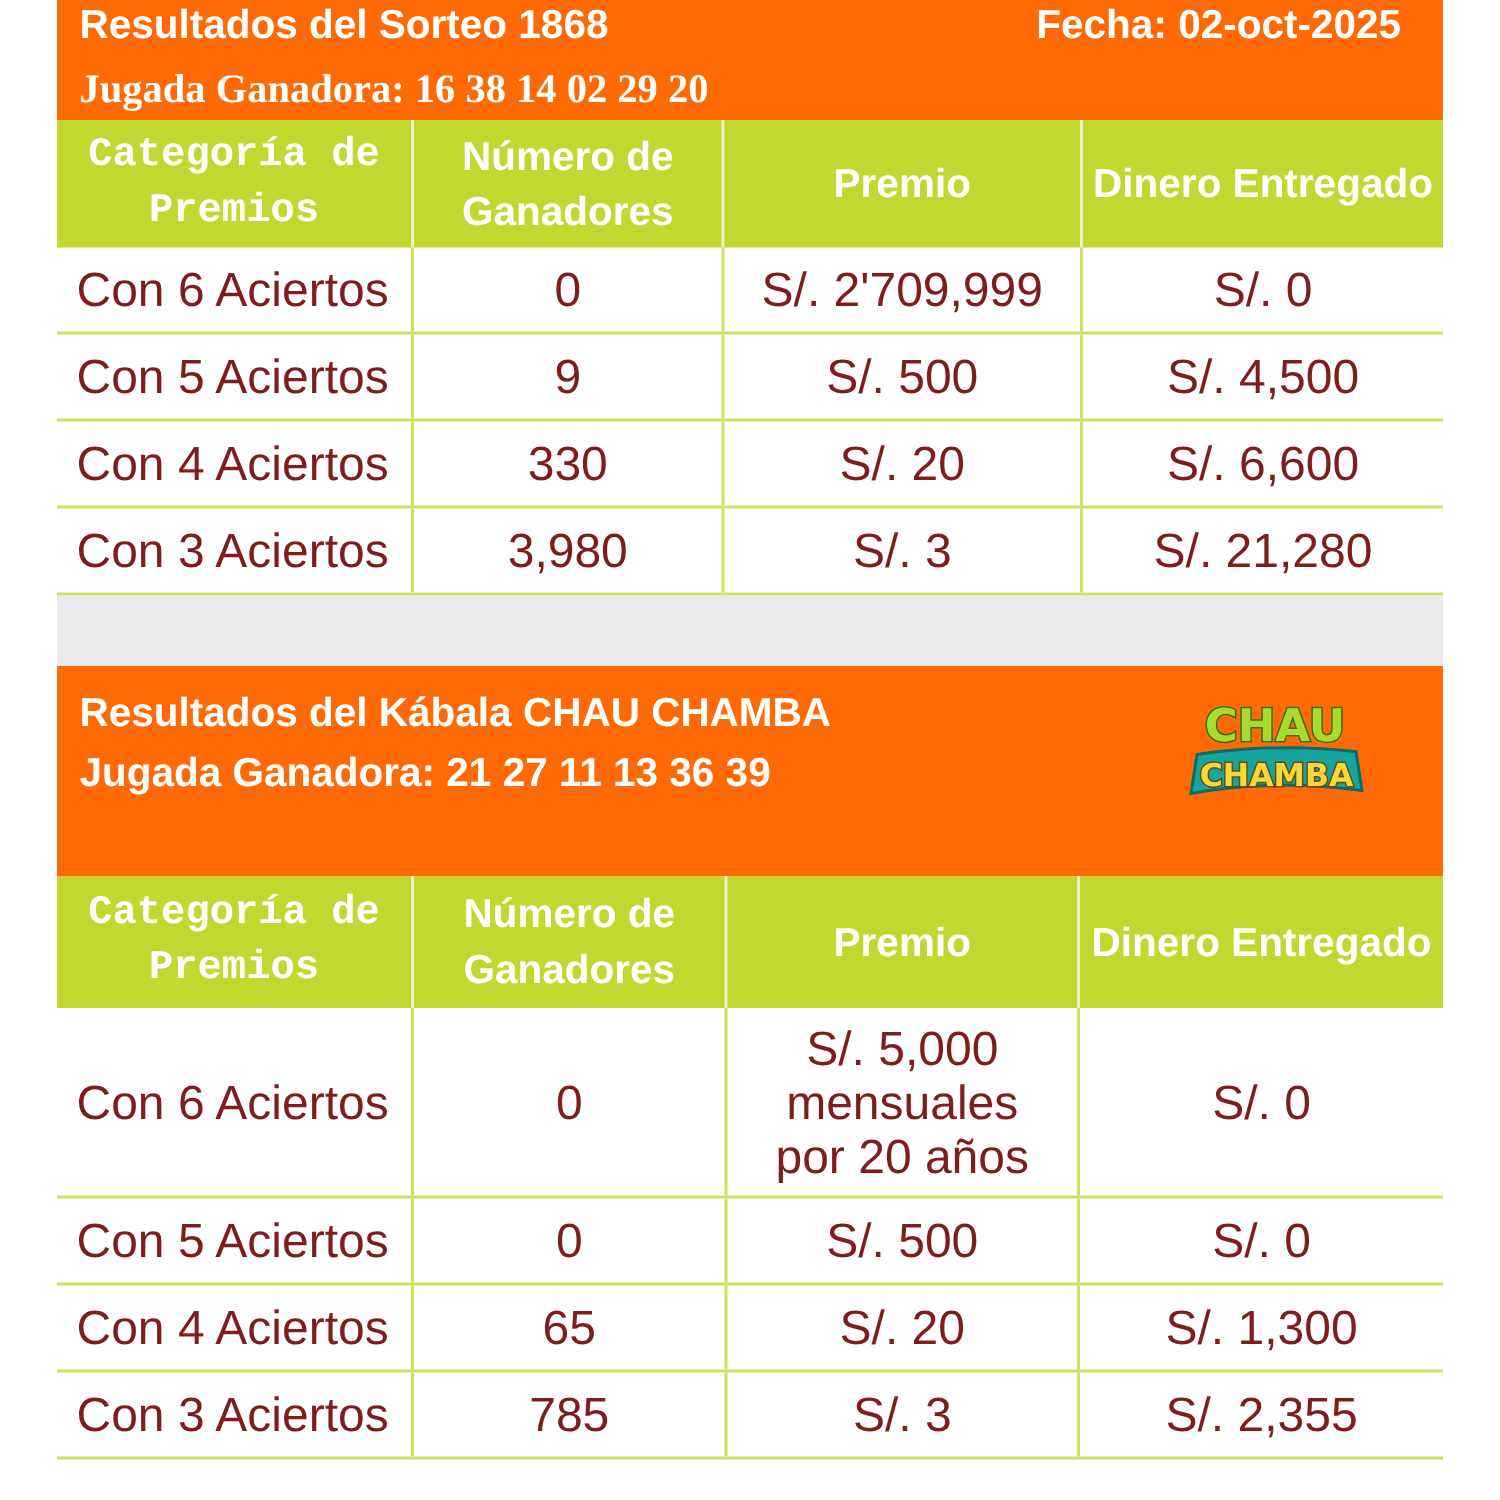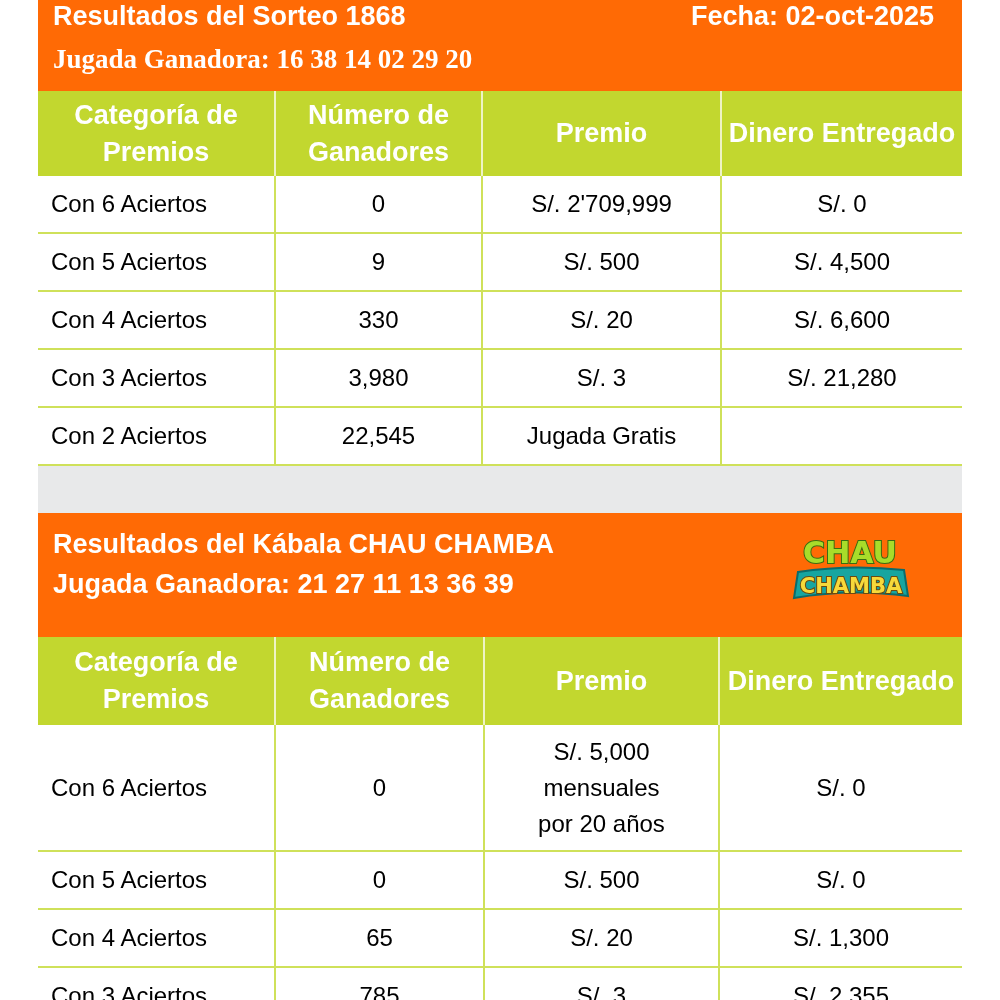--- a/index.html
+++ b/index.html
@@ -23,26 +23,26 @@
       font-weight: bold;
       position: relative;
       box-sizing: border-box;
       padding-left: 15px;
     }
     .banner .line {
       font-size: 27px;
       line-height: 40px;
       white-space: nowrap;
     }
-    .banner1 { height: 91px; padding-top: 0; }
+    .banner1 { height: 80px; padding-top: 0; }
     .banner1 .line1 { position: absolute; top: -4px; left: 15px; }
     .banner1 .line2 { position: absolute; top: 39px; left: 15px; font-family: Liberation Serif, serif; }
     .banner1 .date { position: absolute; top: -4px; right: 28px; }
 
-    .banner2 { height: 124px; }
+    .banner2 { height: 140px; }
     .banner2 .l1 { position: absolute; top: 11px; left: 15px; }
     .banner2 .l2 { position: absolute; top: 51px; left: 15px; }
 
     .logo {
       position: absolute;
       right: 42px;
       top: 17px;
       width: 140px;
       height: 74px;
     }
@@ -56,24 +56,24 @@
     table.res th {
       background: #c2d72f;
       color: #ffffff;
       font-size: 27px;
       font-weight: bold;
       line-height: 37px;
       text-align: center;
       border-left: 2px solid #eef3c6;
       padding: 0 4px;
     }
-    table.res th:first-child { border-left: none; }
+    table.res th:first-child { border-left: none; font-family: Liberation Mono, monospace; }
     table.res td {
-      font-size: 24px;
-      color: #000000;
+      font-size: 32px;
+      color: #7f1d1d;
       text-align: center;
       border-left: 2px solid #cfe15a;
       border-bottom: 2px solid #cfe15a;
       padding: 0 6px;
       line-height: 36px;
     }
     table.res td:first-child {
       border-left: none;
       text-align: left;
       padding-left: 13px;
@@ -133,26 +133,20 @@
         <td>Con 4 Aciertos</td>
         <td>330</td>
         <td>S/. 20</td>
         <td>S/. 6,600</td>
       </tr>
       <tr>
         <td>Con 3 Aciertos</td>
         <td>3,980</td>
         <td>S/. 3</td>
         <td>S/. 21,280</td>
-      </tr>
-      <tr>
-        <td>Con 2 Aciertos</td>
-        <td>22,545</td>
-        <td>Jugada Gratis</td>
-        <td></td>
       </tr>
     </tbody>
   </table>
 
   <div class="gray-band"></div>
 
   <div class="banner banner2">
     <div class="line l1">Resultados del Kábala CHAU CHAMBA</div>
     <div class="line l2">Jugada Ganadora: 21 27 11 13 36 39</div>
     <svg class="logo" viewBox="0 0 140 74">

